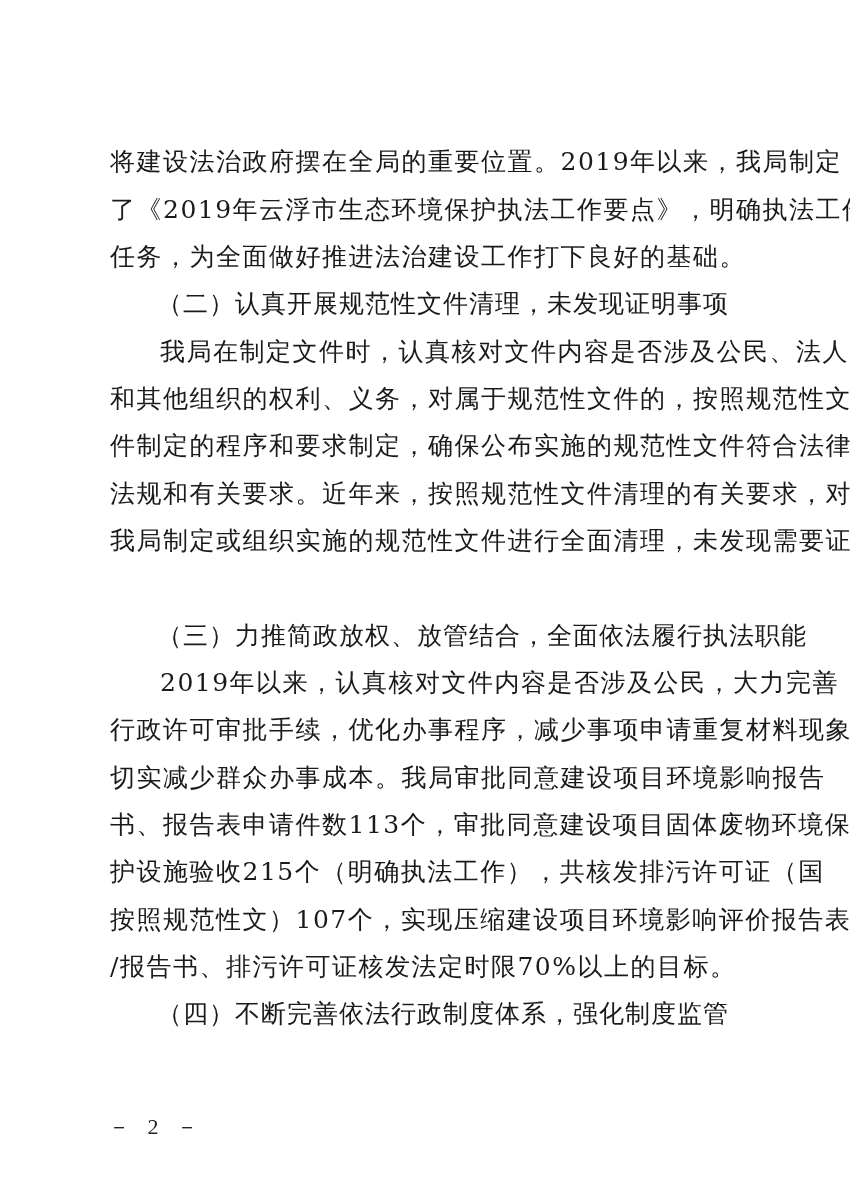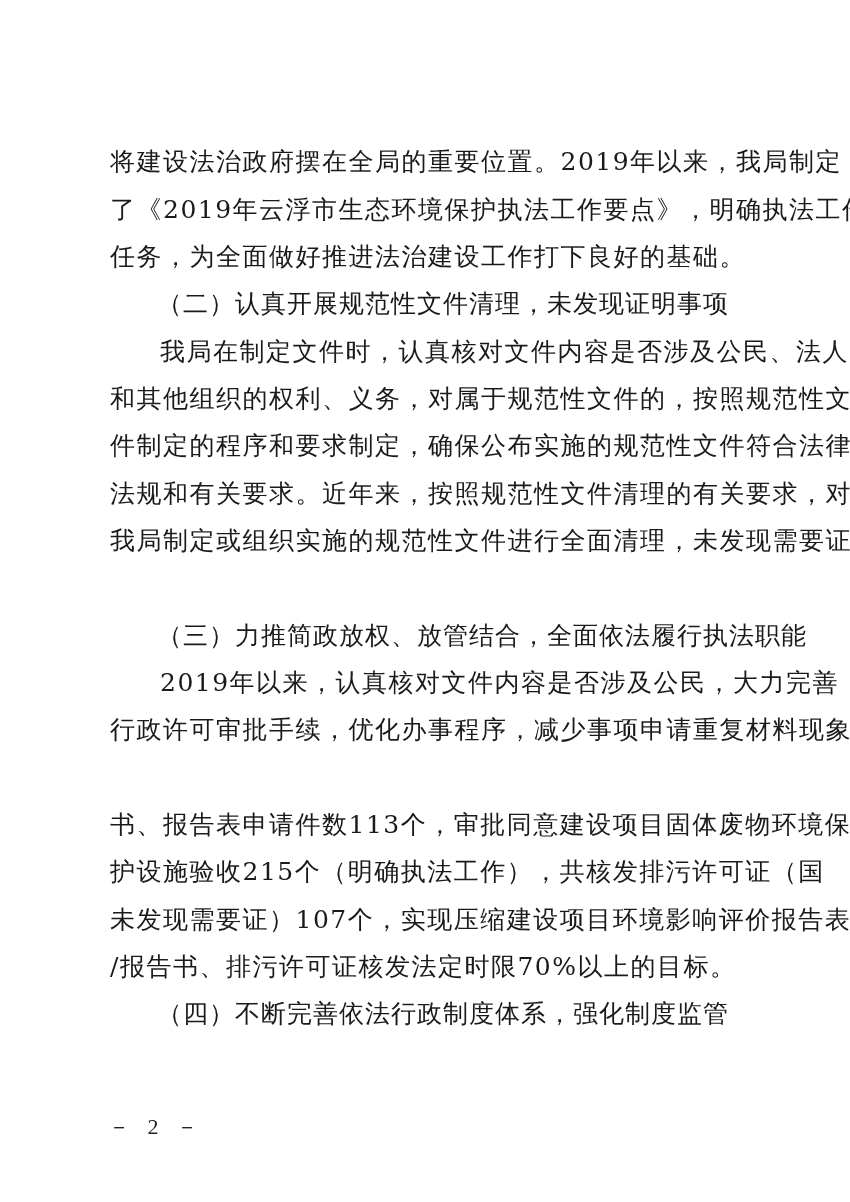--- a/index.html
+++ b/index.html
@@ -29,21 +29,22 @@
   <div class="line" style="top:383px">和其他组织的权利、义务，对属于规范性文件的，按照规范性文</div>
   <div class="line indent" style="top:336px">我局在制定文件时，认真核对文件内容是否涉及公民、法人</div>
   <div class="line" style="top:430px">件制定的程序和要求制定，确保公布实施的规范性文件符合法律</div>
   <div class="line" style="top:478px">法规和有关要求。近年来，按照规范性文件清理的有关要求，对</div>
   <div class="line" style="top:525px">我局制定或组织实施的规范性文件进行全面清理，未发现需要证</div>
 
   <div class="line heading" style="top:620px">（三）力推简政放权、放管结合，全面依法履行执法职能</div>
 
   <div class="line indent" style="top:667px">2019年以来，认真核对文件内容是否涉及公民，大力完善</div>
   <div class="line" style="top:714px">行政许可审批手续，优化办事程序，减少事项申请重复材料现象，</div>
+  <div class="line" style="top:762px">切实减少群众办事成本。我局审批同意建设项目环境影响报告</div>
   <div class="line" style="top:809px">书、报告表申请件数113个，审批同意建设项目固体废物环境保</div>
   <div class="line" style="top:856px">护设施验收215个（明确执法工作），共核发排污许可证（国</div>
-  <div class="line" style="top:904px">未发现需要证）107个，实现压缩建设项目环境影响评价报告表</div>
+  <div class="line" style="top:904px">按照规范性文）107个，实现压缩建设项目环境影响评价报告表</div>
   <div class="line last" style="top:951px">/报告书、排污许可证核发法定时限70%以上的目标。</div>
 
   <div class="line heading" style="top:998px">（四）不断完善依法行政制度体系，强化制度监管</div>
 
   <div class="page-number">－ 2 －</div>
 </div>
 
 </body></html>

